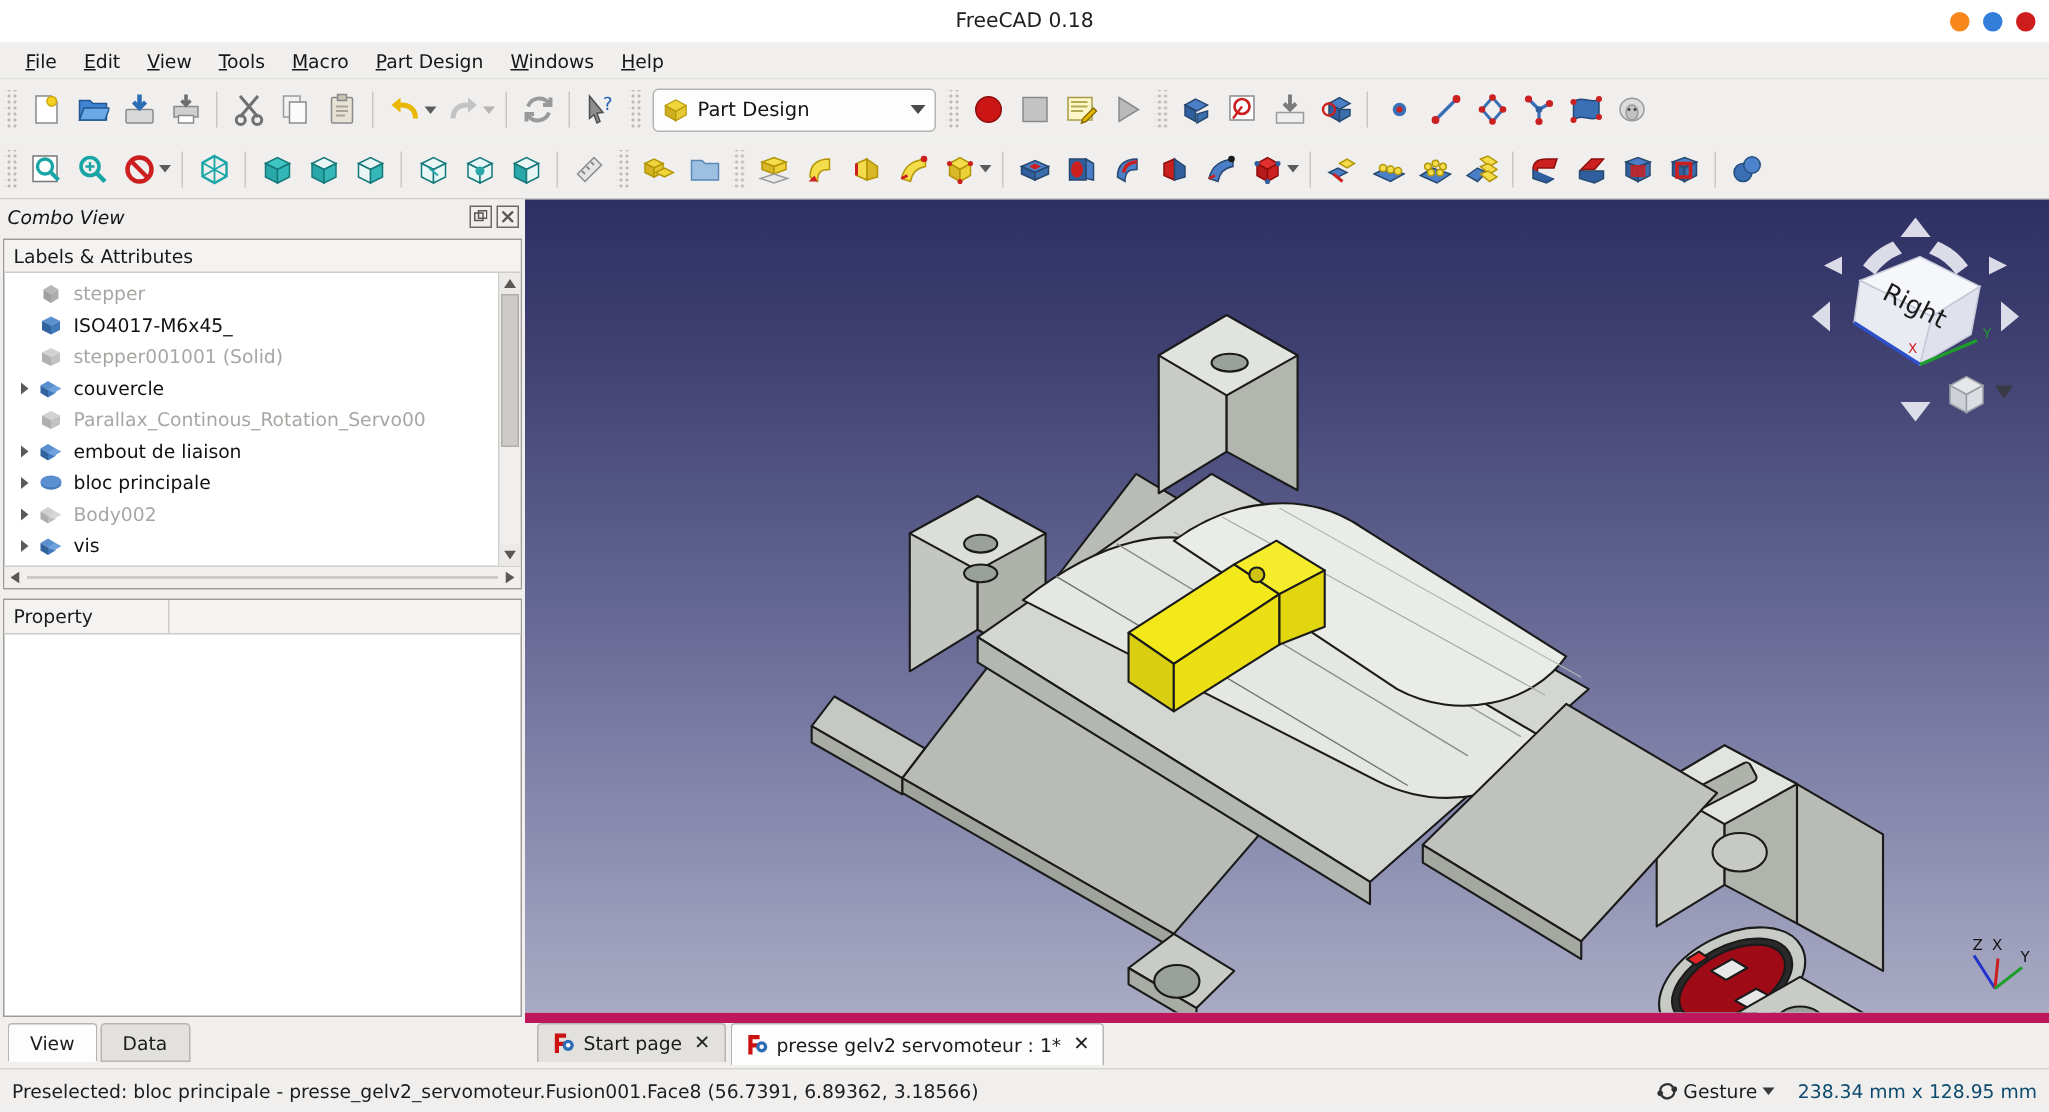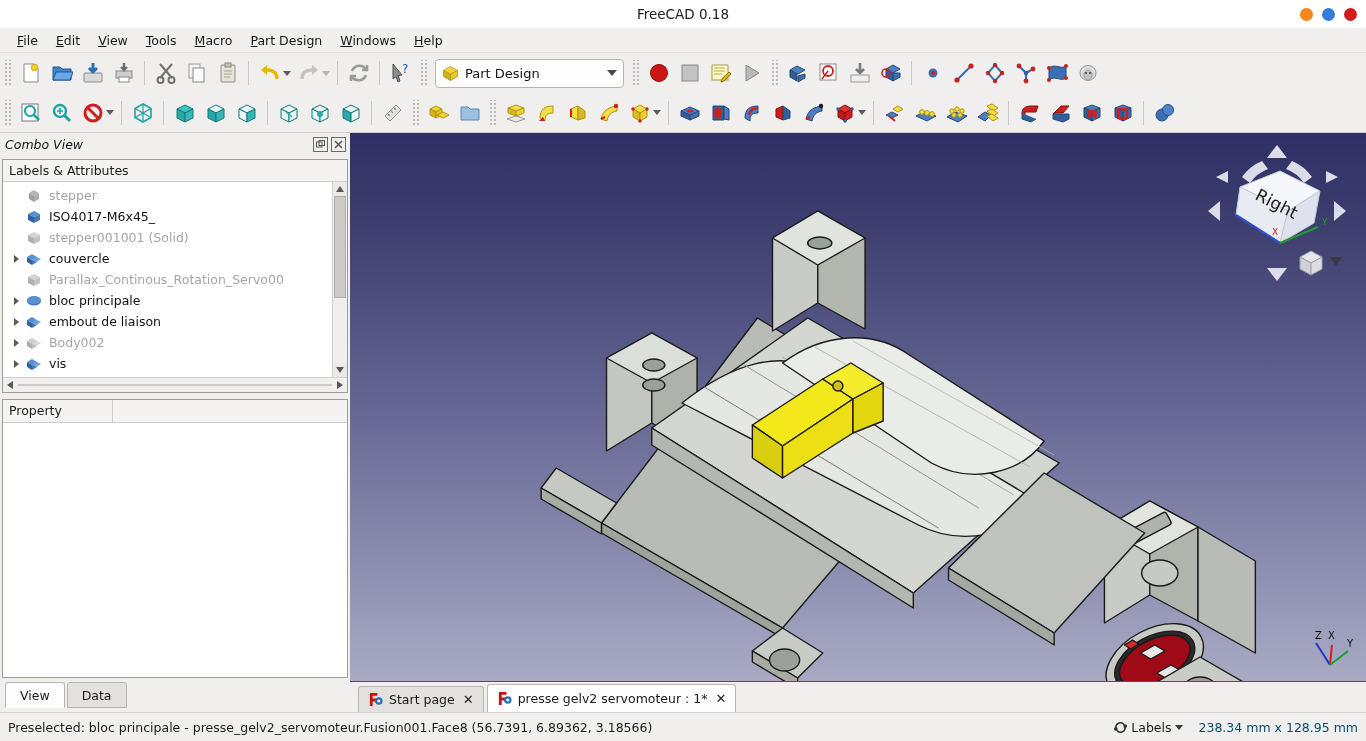--- a/index.html
+++ b/index.html
@@ -100,22 +100,22 @@
   .btab.active{background:#fdfdfd;border-bottom-color:#fdfdfd;}
 
   
   .view3d{flex:1;position:relative;min-width:0;display:flex;flex-direction:column;}
   .canvas{flex:1;position:relative;overflow:hidden;
     background:linear-gradient(180deg,#2e2f64 0%,#3f4070 18%,#585a88 40%,#7577a0 62%,#9092b3 82%,#a9abc4 100%);}
 
   .navcube{position:absolute;right:14px;top:6px;width:150px;height:160px;}
   .axiscross{position:absolute;right:8px;bottom:10px;width:52px;height:46px;}
 
-  .doctabs{height:30px;background:#f0efee;border-top:1px solid #be185d;
-    display:flex;align-items:flex-end;padding-left:8px;flex:0 0 30px;}
+  .doctabs{height:30px;background:#f0efee;border-top:7px solid #be185d;
+    display:flex;align-items:flex-start;padding-left:8px;flex:0 0 30px;}
   .dtab{height:25px;display:flex;align-items:center;gap:6px;padding:0 9px;font-size:12.5px;
     border:1px solid #b7b5b2;border-bottom:none;border-radius:3px 3px 0 0;background:#e3e1de;
     margin-right:3px;cursor:default;color:#1a1a1a;}
   .dtab.active{background:#fdfdfd;height:27px;}
   .dtab .x{font-weight:bold;font-size:13px;color:#232323;margin-left:2px;}
 
   
   .status{height:28px;background:#f0efee;border-top:1px solid #d6d4d1;display:flex;align-items:center;
     padding:0 8px;flex:0 0 28px;}
   .status .msg{flex:1;font-size:12.5px;color:#1d1d1d;white-space:nowrap;overflow:hidden;}
@@ -713,39 +713,39 @@
                   </svg>
                 </span>
                 <span class="tlbl">Parallax_Continous_Rotation_Servo00</span>
               </div>
               <div class="trow">
                 <span class="arrow">
                   <i></i>
                 </span>
                 <span class="ico">
                   <svg width="16" height="16" viewBox="0 0 16 16">
-                    <ellipse cx="8" cy="8" rx="7" ry="4.5" fill="#4279bb"></ellipse>
-                    <ellipse cx="8" cy="7" rx="7" ry="4" fill="#5a8fd0"></ellipse>
-                  </svg>
-                </span>
-                <span class="tlbl">bloc principale</span>
-              </div>
-              <div class="trow">
-                <span class="arrow">
-                  <i></i>
-                </span>
-                <span class="ico">
-                  <svg width="16" height="16" viewBox="0 0 16 16">
                     <path d="M1 6l5-3 5 3-5 3z" fill="#5a8fd0"></path>
                     <path d="M1 6v5l5 3V9z" fill="#31639f"></path>
                     <path d="M11 6v5l-5 3V9z" fill="#4279bb"></path>
                     <path d="M6 9l5-3 4 2-5 3z" fill="#6fa2dc"></path>
                   </svg>
                 </span>
                 <span class="tlbl">embout de liaison</span>
+              </div>
+              <div class="trow">
+                <span class="arrow">
+                  <i></i>
+                </span>
+                <span class="ico">
+                  <svg width="16" height="16" viewBox="0 0 16 16">
+                    <ellipse cx="8" cy="8" rx="7" ry="4.5" fill="#4279bb"></ellipse>
+                    <ellipse cx="8" cy="7" rx="7" ry="4" fill="#5a8fd0"></ellipse>
+                  </svg>
+                </span>
+                <span class="tlbl">bloc principale</span>
               </div>
               <div class="trow dim">
                 <span class="arrow">
                   <i></i>
                 </span>
                 <span class="ico">
                   <svg width="16" height="16" viewBox="0 0 16 16">
                     <path d="M1 6l5-3 5 3-5 3z" fill="#cfcfcf"></path>
                     <path d="M1 6v5l5 3V9z" fill="#adadad"></path>
                     <path d="M11 6v5l-5 3V9z" fill="#bfbfbf"></path>
@@ -947,18 +947,18 @@
 
   <div class="status">
     <div class="msg">Preselected: bloc principale - presse_gelv2_servomoteur.Fusion001.Face8 (56.7391, 6.89362, 3.18566)</div>
     <div class="nav">
       <svg width="15" height="15" viewBox="0 0 16 16">
           <path d="M3 8a5 5 0 0 1 9-3" stroke="#333" stroke-width="1.6" fill="none"></path>
           <path d="M13 8a5 5 0 0 1-9 3" stroke="#333" stroke-width="1.6" fill="none"></path>
           <circle cx="3" cy="9.5" r="2" fill="#333"></circle>
           <circle cx="13" cy="6.5" r="2" fill="#333"></circle>
         </svg>
-      <span>Labels</span>
+      <span>Gesture</span>
       <span style="width:0;height:0;border-left:4px solid transparent;border-right:4px solid transparent;border-top:5px solid #3a3a3a;"></span>
     </div>
     <div class="dims">238.34 mm x 128.95 mm</div>
   </div>
 </div>
 
 </body></html>

